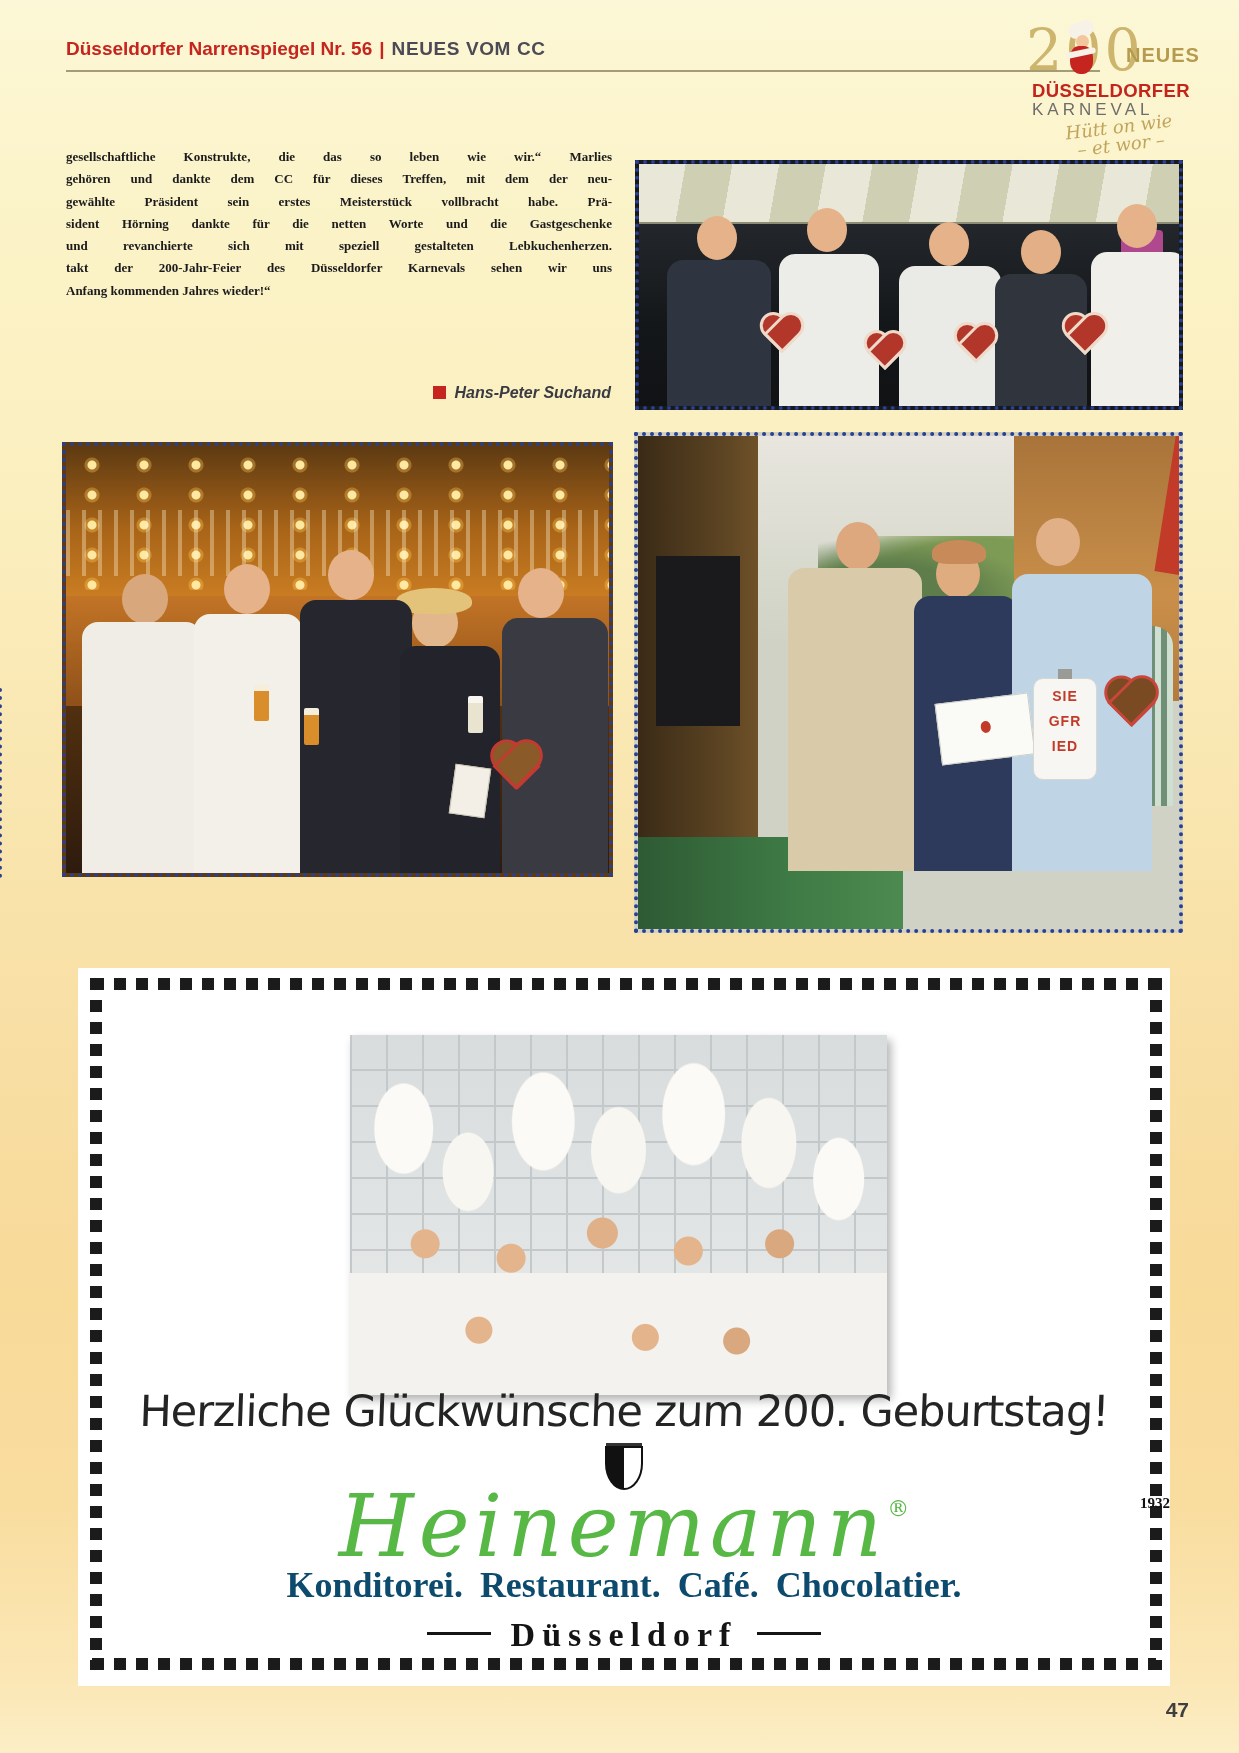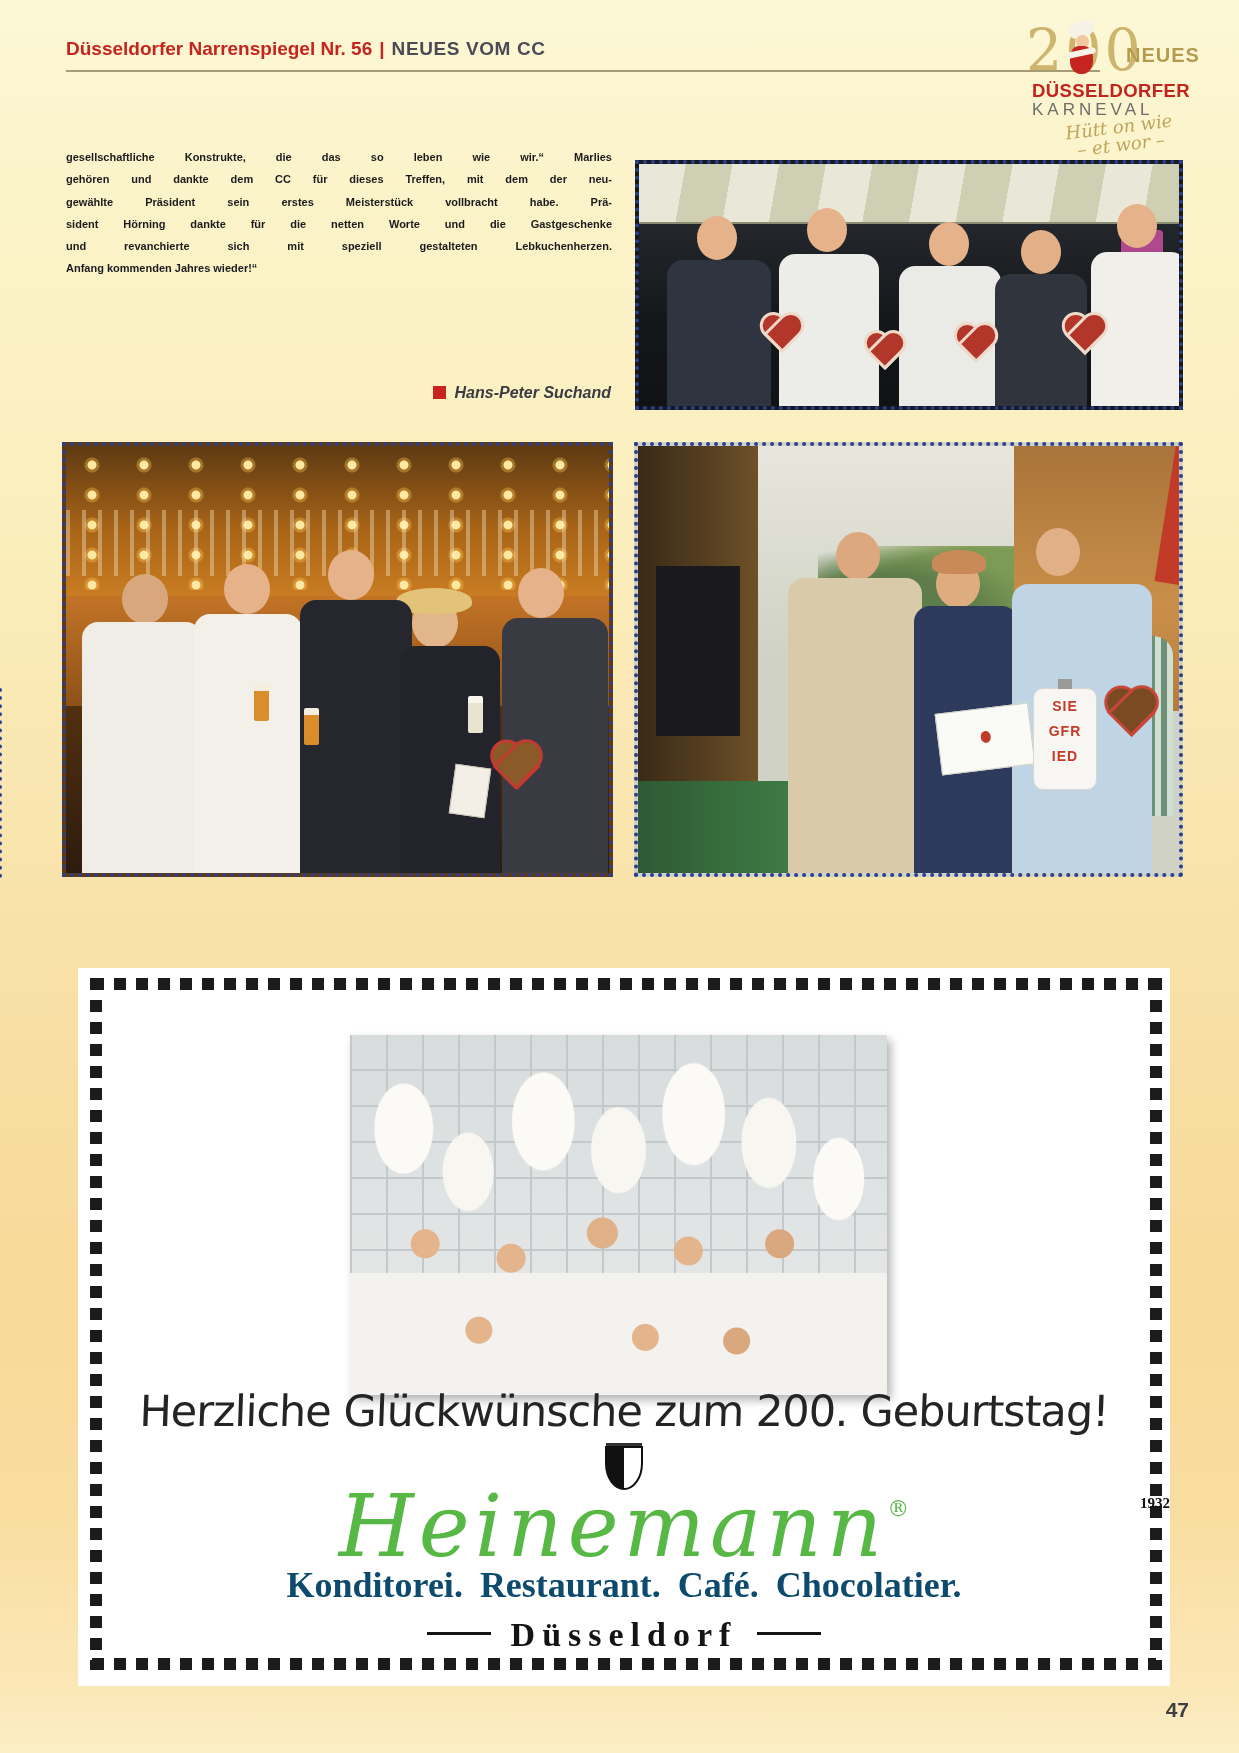--- a/index.html
+++ b/index.html
@@ -19,31 +19,31 @@
   .logo-l1{position:absolute;left:14px;top:58px;font-size:18.5px;font-weight:bold;color:#C3241C;letter-spacing:.4px;}
   .logo-l2{position:absolute;left:14px;top:78px;font-size:17px;color:#6F6D6B;letter-spacing:4px;}
   .logo-script{position:absolute;left:42px;top:96px;width:120px;text-align:center;transform:rotate(-7deg);
     font-family:"DejaVu Serif",serif;font-style:italic;font-size:18px;line-height:18px;color:#C0A45C;}
   .jester{position:absolute;left:46px;top:2px;width:36px;height:54px;}
   .jester .hat{position:absolute;left:4px;top:-2px;width:26px;height:15px;background:#F6F2E8;border-radius:10px;transform:rotate(-18deg);}
   .jester .face{position:absolute;left:12px;top:11px;width:13px;height:13px;border-radius:50%;background:#F2C79E;}
   .jester .body{position:absolute;left:6px;top:22px;width:23px;height:28px;background:#C5251E;border-radius:40% 40% 45% 45%;}
   .jester .arm{position:absolute;left:2px;top:26px;width:30px;height:6px;background:#F6F2E8;border-radius:3px;transform:rotate(-12deg);}
   
-  #article{position:absolute;left:66px;top:146px;width:546px;color:#1B1B1D;font-size:11px;font-weight:bold;line-height:22.3px;}
+  #article{position:absolute;left:66px;top:146px;width:546px;color:#1B1B1D;font-size:13px;font-weight:bold;line-height:22.3px;font-family:Liberation Serif, serif;}
   .article-line{text-align:justify;text-align-last:justify;white-space:normal;}
   .article-line:last-child{text-align-last:left;}
   #author-row{position:absolute;left:66px;top:384px;width:545px;text-align:right;}
   #author-square{display:inline-block;width:13px;height:13px;background:#C5251E;margin-right:9px;vertical-align:-1px;}
   #author-name{font-size:16px;font-weight:bold;font-style:italic;color:#3A3A43;}
   
   .photo{position:absolute;border:4px dotted #2B3F8E;overflow:hidden;box-sizing:border-box;}
   #photo-tent{left:635px;top:160px;width:548px;height:250px;background:#16191D;}
   #photo-pub{left:62px;top:442px;width:551px;height:435px;background:#5E3A12;}
-  #photo-festival{left:634px;top:442px;width:549px;height:435px;background:#CFD2C4;}
+  #photo-festival{left:634px;top:432px;width:549px;height:501px;background:#CFD2C4;}
   .abs{position:absolute;}
   
   .p1-canopy{left:0;top:0;right:0;height:58px;background:repeating-linear-gradient(100deg,#E9E7D7 0 46px,#CFCFB4 46px 92px);border-bottom:5px solid #8A8C74;}
   .p1-dark{left:0;top:60px;right:0;bottom:0;background:linear-gradient(180deg,#23272B,#14171A 55%,#101214);}
   .p1-sign{right:16px;top:66px;width:42px;height:74px;background:#C94FA0;opacity:.85;border-radius:4px;}
   .head{border-radius:50%;background:#E6B28A;}
   .p1 .head{width:40px;height:44px;}
   .torso{border-radius:16px 16px 0 0;}
   .heart{position:absolute;}
   .heart::before,.heart::after{content:"";position:absolute;top:0;width:52%;height:82%;border-radius:50px 50px 0 0;background:var(--hc,#B3362B);border:3px solid var(--he,#EFD9C8);box-sizing:border-box;}
@@ -148,20 +148,21 @@
       <span>– et wor –</span>
     </span>
   </div>
 
   <div id="article">
       <div class="article-line">gesellschaftliche Konstrukte, die das so leben wie wir.“ Marlies</div>
       <div class="article-line">gehören und dankte dem CC für dieses Treffen, mit dem der neu-</div>
       <div class="article-line">gewählte Präsident sein erstes Meisterstück vollbracht habe. Prä-</div>
       <div class="article-line">sident Hörning dankte für die netten Worte und die Gastgeschenke</div>
       <div class="article-line">und revanchierte sich mit speziell gestalteten Lebkuchenherzen.</div>
+      <div class="article-line">takt der 200-Jahr-Feier des Düsseldorfer Karnevals sehen wir uns</div>
       <div class="article-line">Anfang kommenden Jahres wieder!“</div>
     </div>
   <div id="author-row">
     <span id="author-square"></span><span id="author-name">Hans-Peter Suchand</span>
   </div>
 
   <div class="photo p1" id="photo-tent">
     <i class="abs p1-canopy"></i>
     <i class="abs p1-dark"></i>
     <i class="abs p1-sign"></i>

